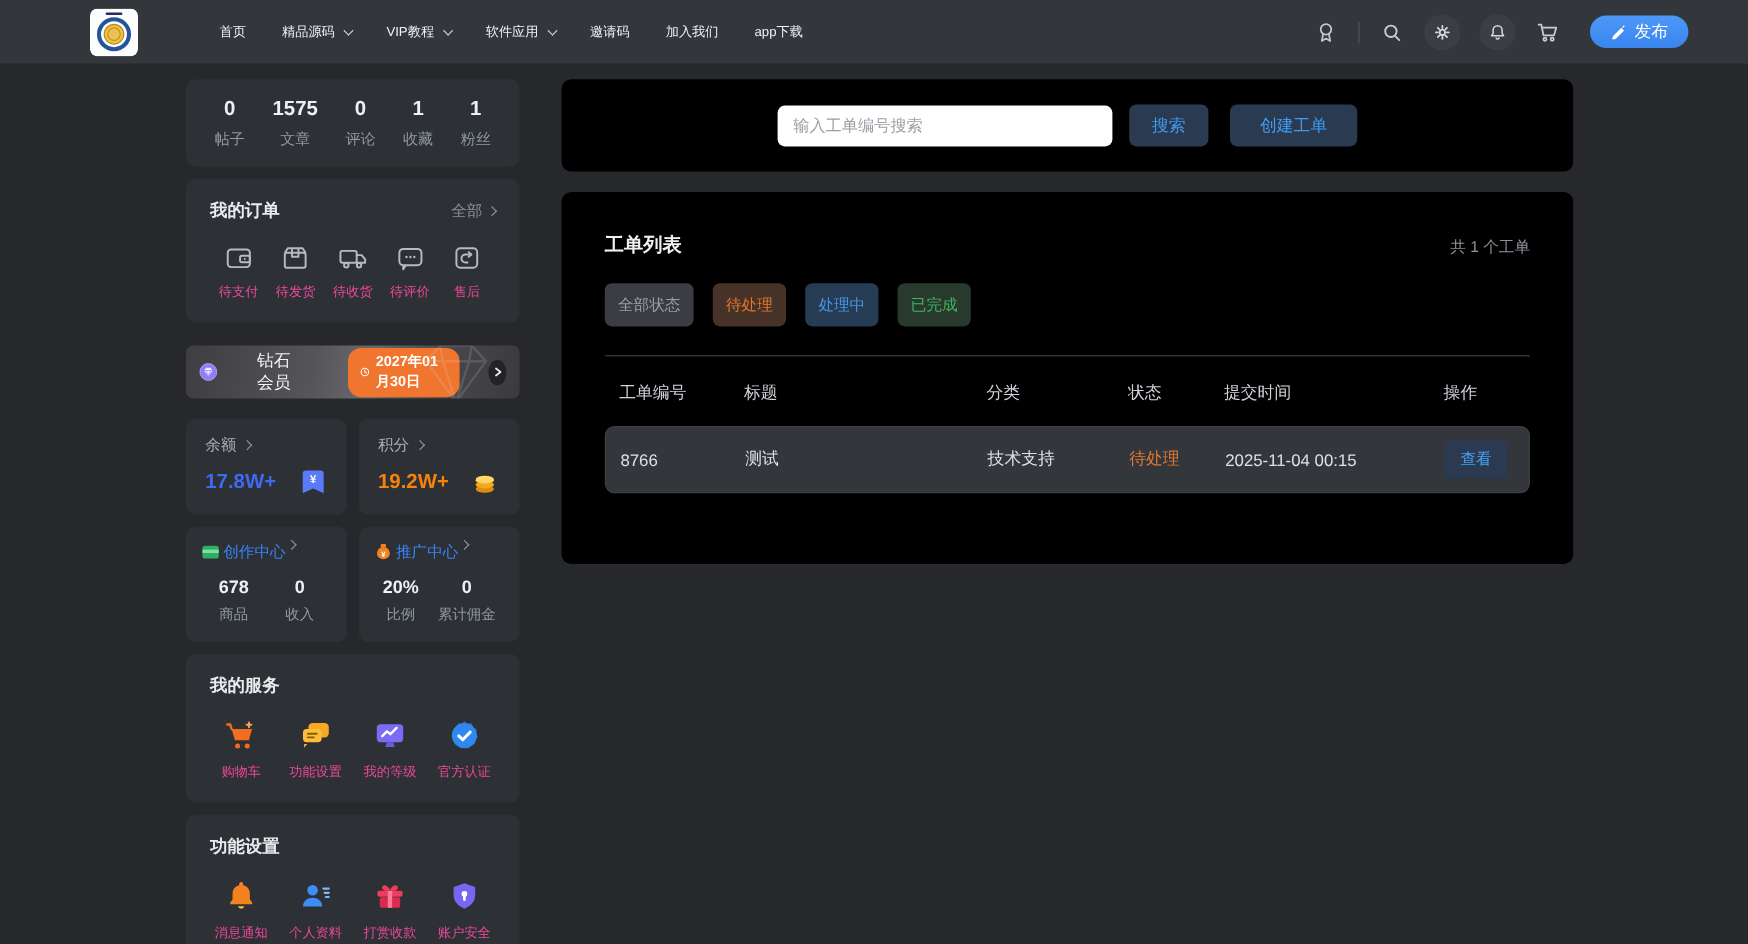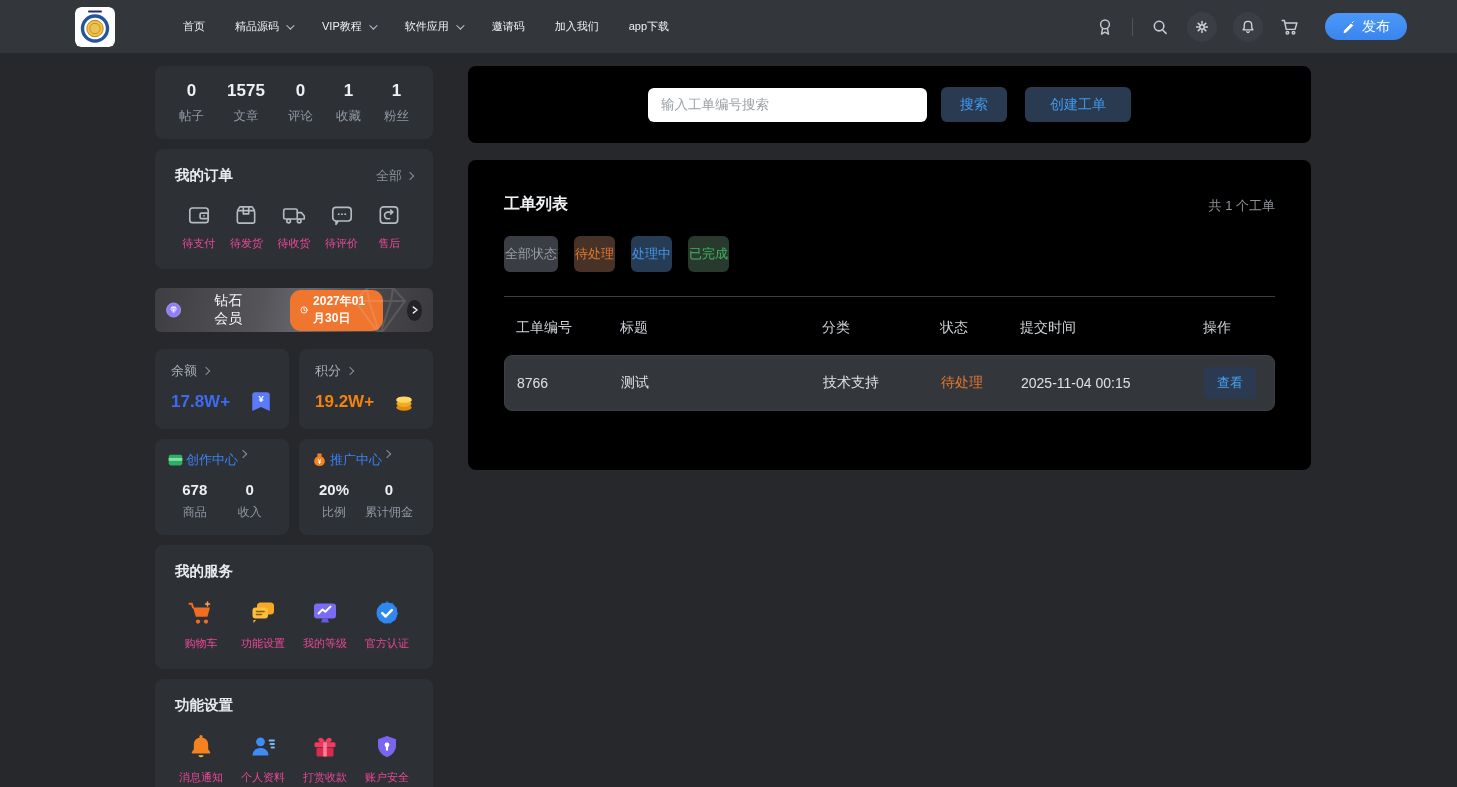--- a/index.html
+++ b/index.html
@@ -73,21 +73,21 @@
   .search-input { width:279px; height:34px; background:#fff; border:none; border-radius:6px; padding:0 13px; font-size:13.5px; color:#333; font-family:inherit; outline:none; }
   .search-input::placeholder { color:#9aa0a6; }
   .btn-dark { background:#2a3a50; color:#419bf0; border:none; border-radius:6px; height:35px; font-size:14px; padding:0 19px; cursor:pointer; font-family:inherit; }
   .btn-create { margin-left:4px; padding:0 25px; }
 
   .list-panel { height:310px; padding:34px 36px 0; }
   .list-head { display:flex; align-items:flex-end; justify-content:space-between; }
   .list-title { font-size:16px; font-weight:bold; color:#eef0f3; }
   .list-count { font-size:13px; color:#8d939b; }
   .tabs { display:flex; gap:16px; margin-top:21px; }
-  .tab { font-size:13px; border-radius:6px; padding:9px 1px; cursor:pointer; border:none; font-family:Liberation Serif, serif; }
+  .tab { font-size:13px; border-radius:6px; padding:9px 11px; cursor:pointer; border:none; font-family:Liberation Serif, serif; }
   .tab-default { background:#3a3d43; color:#999fa8; }
   .tab-pending { background:#463227; color:#e2772e; }
   .tab-processing { background:#263c55; color:#4596e8; }
   .tab-done { background:#283a2e; color:#42b45f; }
   .tdivider { border-top:1px solid #3b3e44; margin-top:24px; }
 
   .tgrid { display:grid; grid-template-columns:104px 202px 118px 80px 183px 1fr; align-items:center; padding-left:12px; }
   .thead { margin-top:22px; font-size:14px; color:#cfd3d9; font-weight:500; }
   .trow { margin-top:18px; height:56px; background:#33363b; border:1px solid #3c3f45; border-radius:8px; font-size:14px; color:#dde1e6; }
   .status-pending { color:#e2772e; }

